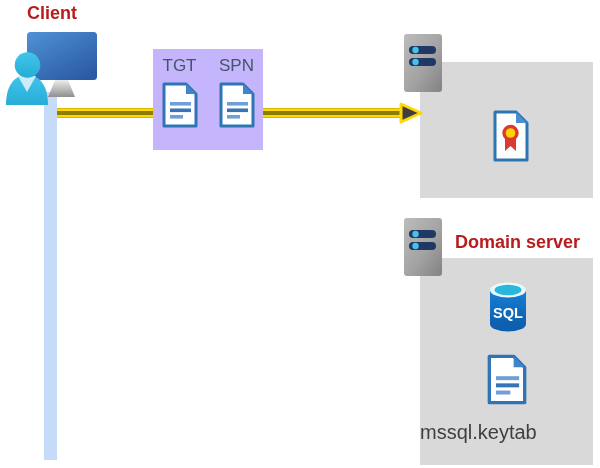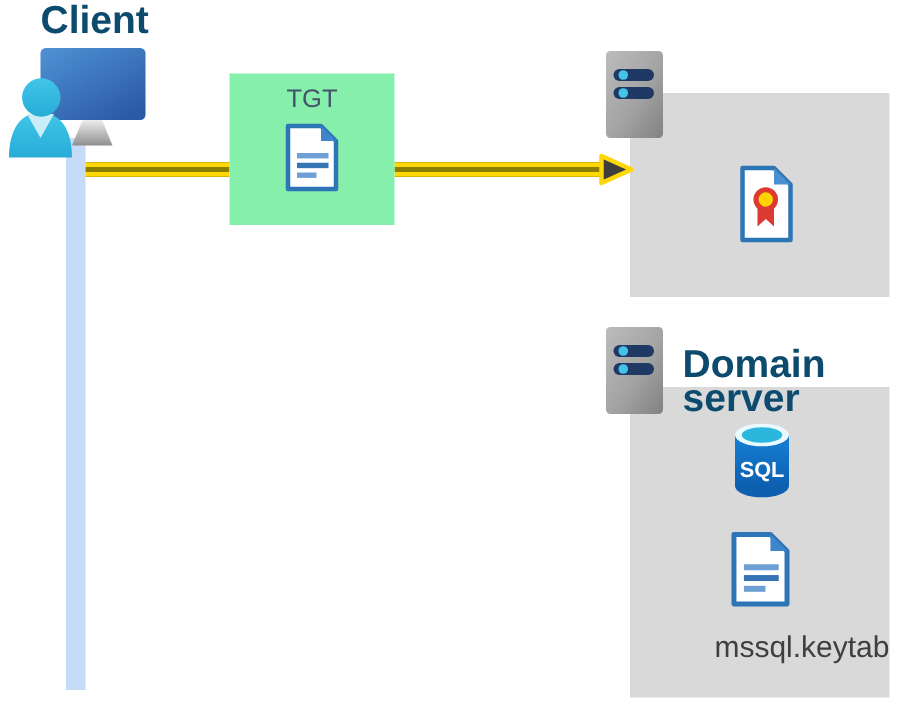--- a/index.html
+++ b/index.html
@@ -1,50 +1,50 @@
 <!DOCTYPE html>
 <html><head>
 <meta charset="utf-8">
 <style>
   html,body{margin:0;padding:0;background:#fff;}
   .canvas{
     position:relative;width:600px;height:468px;background:#fff;overflow:hidden;
     font-family:"Liberation Sans",sans-serif;
   }
   .abs{position:absolute;}
-  .heading{font-weight:700;font-size:26px;line-height:23px;color:#0c4a6e;}
+  .heading{font-weight:700;font-size:18px;line-height:23px;color:#b91c1c;}
   
   .client-label{left:27px;top:2px;}
   .client-icon{left:5px;top:28px;width:100px;height:80px;z-index:3;}
   .timeline{left:44px;top:92px;width:13px;height:368px;background:#C6DBF7;z-index:1;}
   
   .shaft{height:10px;z-index:1;
     background:linear-gradient(180deg,#D8B700 0%,#D8B700 9%,#FFD705 9%,#FFD705 33%,#8A7D00 33%,#8A7D00 67%,#FFD705 67%,#FFD705 91%,#D8B700 91%,#D8B700 100%);}
   .shaft-left{left:57px;top:108px;width:96px;}
   .shaft-right{left:263px;top:108px;width:138px;}
   .arrow-head{left:399px;top:102px;width:24px;height:22px;z-index:1;}
   
-  .ticket-box{left:153px;top:49px;width:110px;height:101px;background:#86efac;z-index:2;
+  .ticket-box{left:153px;top:49px;width:110px;height:101px;background:#c4b5fd;z-index:2;
     display:flex;justify-content:center;gap:19px;padding-top:7px;box-sizing:border-box;}
   .ticket-col{display:flex;flex-direction:column;align-items:center;}
   .ticket-label{font-size:17px;color:#44546A;margin-bottom:6px;}
   .doc-svg{width:38px;height:46px;}
   
   .zone{background:#D9D9D9;z-index:0;}
   .dc-zone{left:420px;top:62px;width:173px;height:136px;}
   .linux-zone{left:420px;top:258px;width:173px;height:207px;}
   .server-icon{width:40px;height:60px;z-index:2;}
   .dc-server{left:403px;top:33px;}
   .linux-server{left:403px;top:217px;}
   .dc-title{left:455px;top:6px;width:132px;}
   .linux-title{left:455px;top:231px;width:140px;}
   .cert-icon{left:492px;top:110px;width:38px;height:52px;z-index:1;}
   .sql-icon{left:488px;top:281px;width:40px;height:52px;z-index:1;}
   .keytab-icon{left:486px;top:354px;width:42px;height:51px;z-index:1;}
-  .keytab-label{left:420px;top:421px;width:173px;text-align:right;
+  .keytab-label{left:420px;top:421px;width:173px;text-align:left;
     font-size:20px;color:#3F3F3F;z-index:1;}
   .defs-holder{position:absolute;width:0;height:0;overflow:hidden;}
 </style>
 </head>
 <body>
 
 <div class="canvas">
 
   <svg class="defs-holder" aria-hidden="true">
     <defs>
@@ -102,20 +102,26 @@
     <polygon points="2,2 22,11 2,20" fill="#3E3E3E" stroke="#FFD705" stroke-width="3" stroke-linejoin="round"></polygon>
   </svg>
 
   <div class="abs ticket-box">
     <div class="ticket-col">
       <div class="ticket-label">TGT</div>
       <svg class="doc-svg">
           <use href="#sym-doc"></use>
         </svg>
     </div>
+    <div class="ticket-col">
+      <div class="ticket-label">SPN</div>
+      <svg class="doc-svg">
+          <use href="#sym-doc"></use>
+        </svg>
+    </div>
   </div>
 
   <div class="abs zone dc-zone"></div>
   <svg class="abs server-icon dc-server">
       <use href="#sym-server"></use>
     </svg>
   <svg class="abs cert-icon" viewBox="0 0 38 52">
     <path d="M3 2 H24 L35 13 V50 H3 Z" fill="#FFFFFF" stroke="#2E75B6" stroke-width="3" stroke-linejoin="round"></path>
     <path d="M24 2 L24 13 L35 13 Z" fill="#4A90D0"></path>
     <path d="M13 27 H24 V41 L18.5 36 L13 41 Z" fill="#DC3A30"></path>

